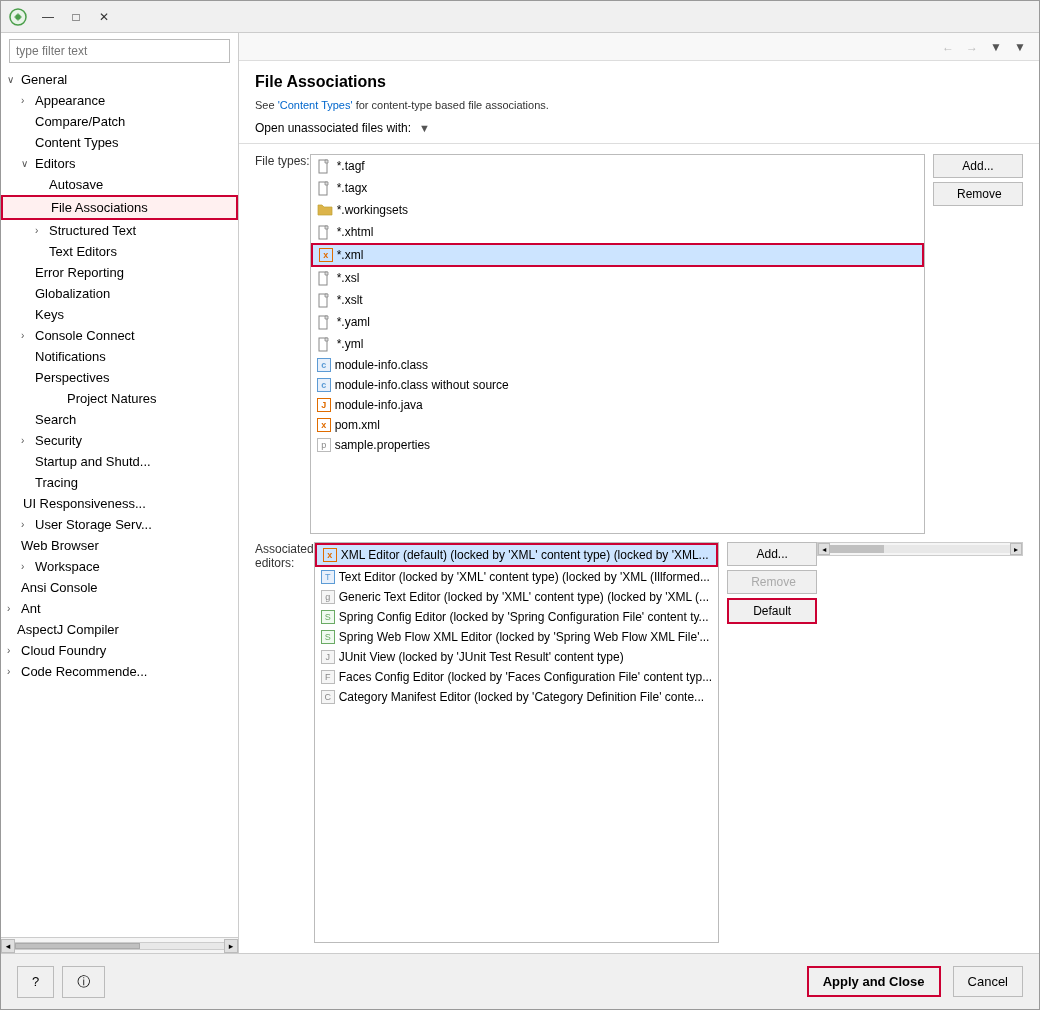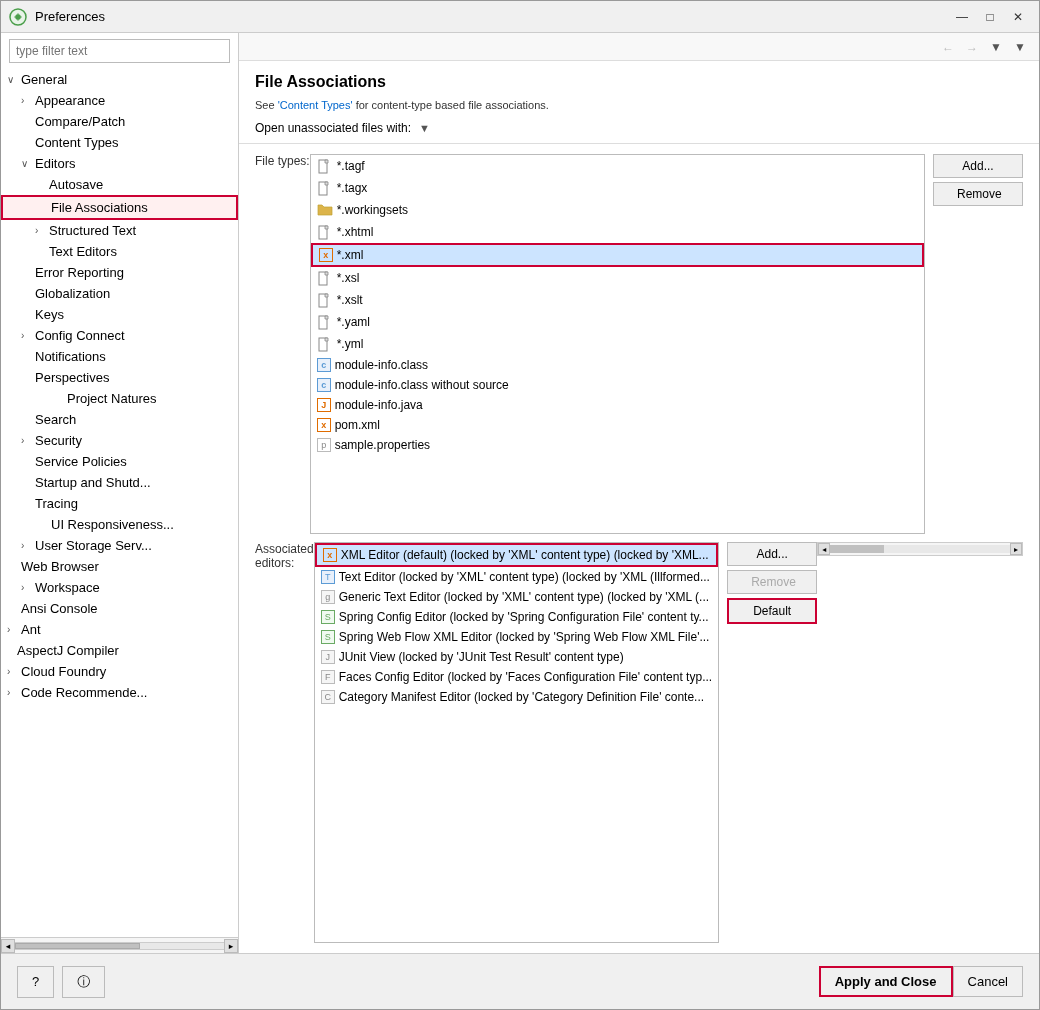--- a/index.html
+++ b/index.html
@@ -46,21 +46,21 @@
     .list-item { padding: 3px 6px; display: flex; align-items: center; font-size: 12px; cursor: pointer; white-space: nowrap; overflow: hidden; text-overflow: ellipsis; }
     .list-item.selected { background: #cce0ff; }
     .list-item-icon { width: 16px; height: 16px; margin-right: 4px; flex-shrink: 0; display: flex; align-items: center; justify-content: center; font-size: 10px; }
     .list-buttons { display: flex; flex-direction: column; gap: 4px; width: 90px; flex-shrink: 0; }
     .list-btn { padding: 4px 23px; border: 1px solid #bbb; background: #f0f0f0; cursor: pointer; font-size: 12px; text-align: center; width: 90px; }
     .list-btn:disabled { color: #aaa; cursor: default; }
 
     
     .bottom-bar { height: 56px; background: #f0f0f0; border-top: 1px solid #ccc; display: flex; align-items: center; justify-content: space-between; padding: 0 16px; flex-shrink: 0; }
     .bottom-left { display: flex; gap: 8px; }
-    .bottom-right { display: flex; gap: 0; padding-left: 38px; }
+    .bottom-right { display: flex; gap: 12px; padding-left: 38px; }
     .bottom-btn { padding: 6px 14px; border: 1px solid #bbb; background: #f0f0f0; cursor: pointer; font-size: 13px; }
     .bottom-btn.primary { font-weight: bold; }
     .bottom-btn.highlighted { border: 2px solid #e05; }
 
     
     .nav-bar { height: 28px; background: #f8f8f8; border-bottom: 1px solid #ddd; display: flex; align-items: center; justify-content: flex-end; padding: 0 8px; gap: 2px; flex-shrink: 0; }
     .nav-btn { width: 22px; height: 20px; background: none; border: 1px solid transparent; cursor: pointer; display: flex; align-items: center; justify-content: center; font-size: 12px; color: #555; }
     .nav-btn.disabled { color: #bbb; cursor: default; }
 
     
@@ -78,21 +78,20 @@
 <div class="window">
 
   <div class="title-bar">
     <div class="title-bar-icon">
       <svg width="18" height="18" viewBox="0 0 18 18">
         <circle cx="9" cy="9" r="8" fill="#e8f4e8" stroke="#4a9e4a" stroke-width="1.5"></circle>
         <path d="M5 9 L9 5 L13 9 L9 13 Z" fill="#4a9e4a" opacity="0.7"></path>
         <circle cx="9" cy="9" r="2.5" fill="#4a9e4a"></circle>
       </svg>
     </div>
-    <span class="title-bar-title">Preferences</span>
     <div class="title-bar-btns">
       <button class="title-bar-btn">—</button>
       <button class="title-bar-btn">□</button>
       <button class="title-bar-btn close">✕</button>
     </div>
   </div>
 
   <div class="main-content">
 
     <div class="sidebar">
@@ -143,21 +142,21 @@
         <div class="tree-item" style="padding-left:20px;">
           <span class="arrow"></span>
           <span>Globalization</span>
         </div>
         <div class="tree-item" style="padding-left:20px;">
           <span class="arrow"></span>
           <span>Keys</span>
         </div>
         <div class="tree-item" style="padding-left:20px;">
           <span class="arrow">›</span>
-          <span>Config Connect</span>
+          <span>Console Connect</span>
         </div>
         <div class="tree-item" style="padding-left:20px;">
           <span class="arrow"></span>
           <span>Notifications</span>
         </div>
         <div class="tree-item" style="padding-left:20px;">
           <span class="arrow"></span>
           <span>Perspectives</span>
         </div>
         <div class="tree-item" style="padding-left:20px;margin-left:32px;">
@@ -167,31 +166,27 @@
         <div class="tree-item" style="padding-left:20px;">
           <span class="arrow"></span>
           <span>Search</span>
         </div>
         <div class="tree-item" style="padding-left:20px;">
           <span class="arrow">›</span>
           <span>Security</span>
         </div>
         <div class="tree-item" style="padding-left:20px;">
           <span class="arrow"></span>
-          <span>Service Policies</span>
-        </div>
-        <div class="tree-item" style="padding-left:20px;">
-          <span class="arrow"></span>
           <span>Startup and Shutd...</span>
         </div>
         <div class="tree-item" style="padding-left:20px;">
           <span class="arrow"></span>
           <span>Tracing</span>
         </div>
-        <div class="tree-item" style="padding-left:36px;">
+        <div class="tree-item" style="padding-left:8px;">
           <span class="arrow"></span>
           <span>UI Responsiveness...</span>
         </div>
         <div class="tree-item" style="padding-left:20px;">
           <span class="arrow">›</span>
           <span>User Storage Serv...</span>
         </div>
         <div class="tree-item" style="align-items:flex-end;">
           <span class="arrow"></span>
           <span>Web Browser</span>

